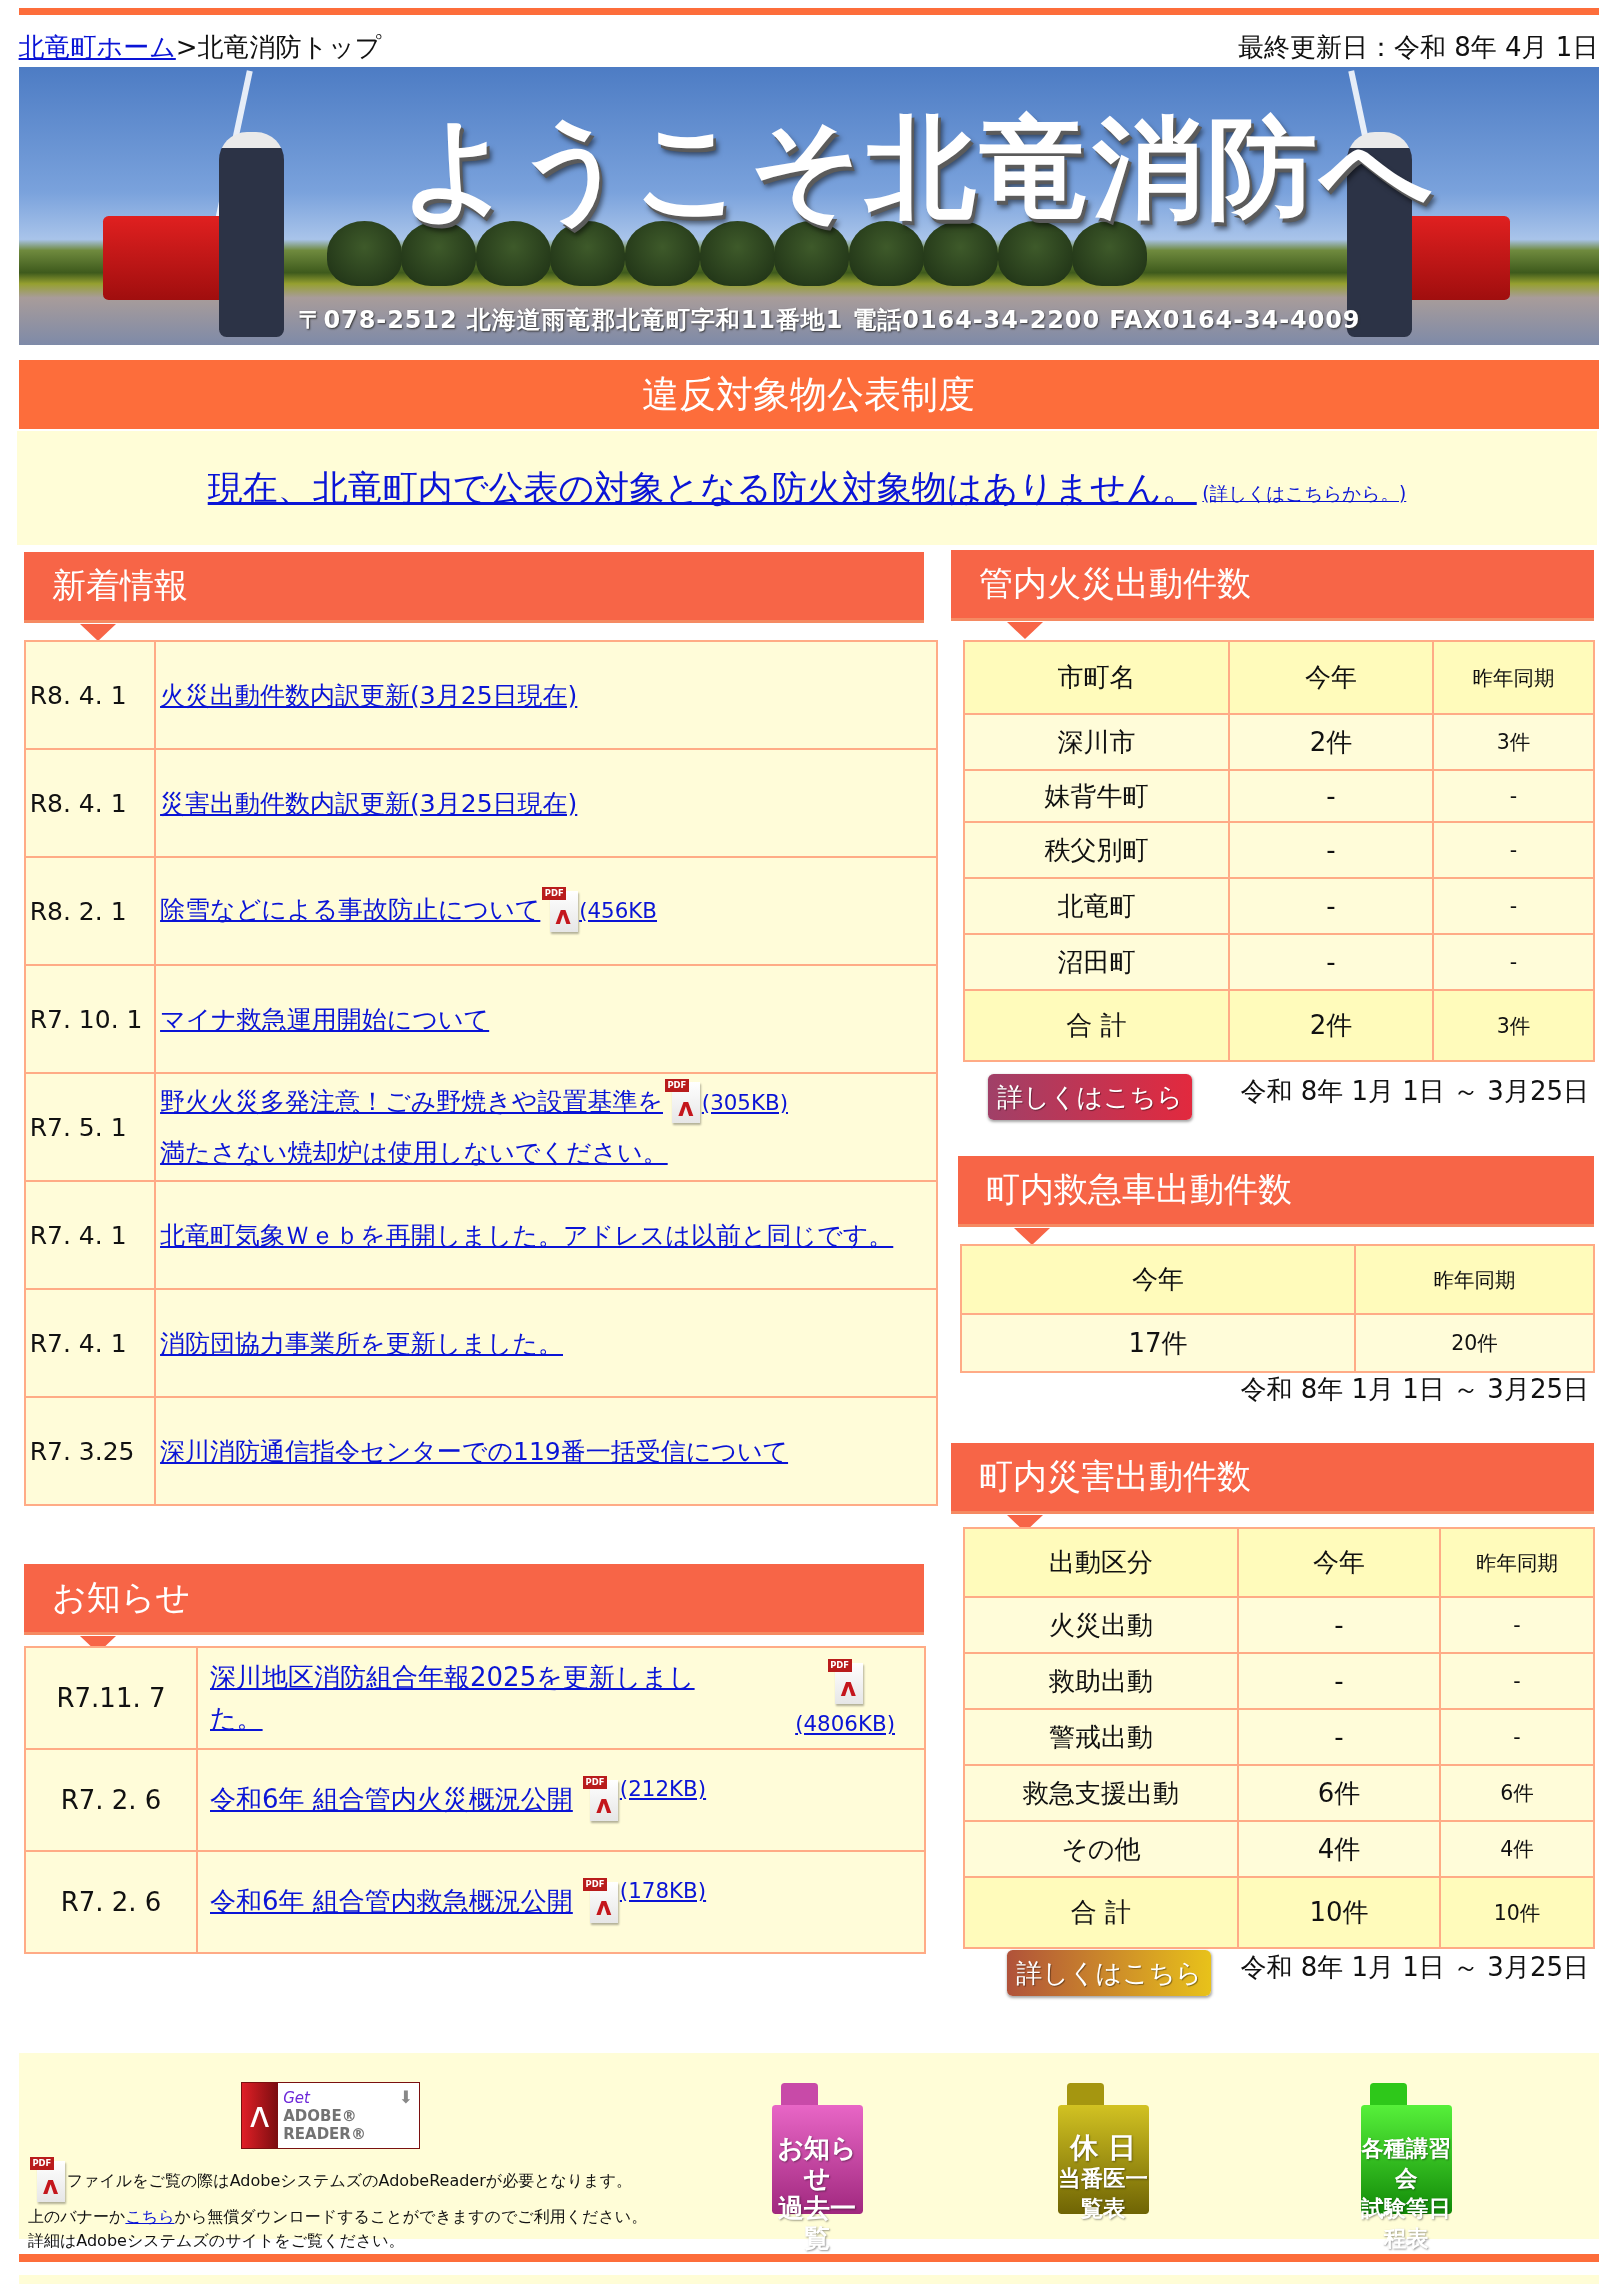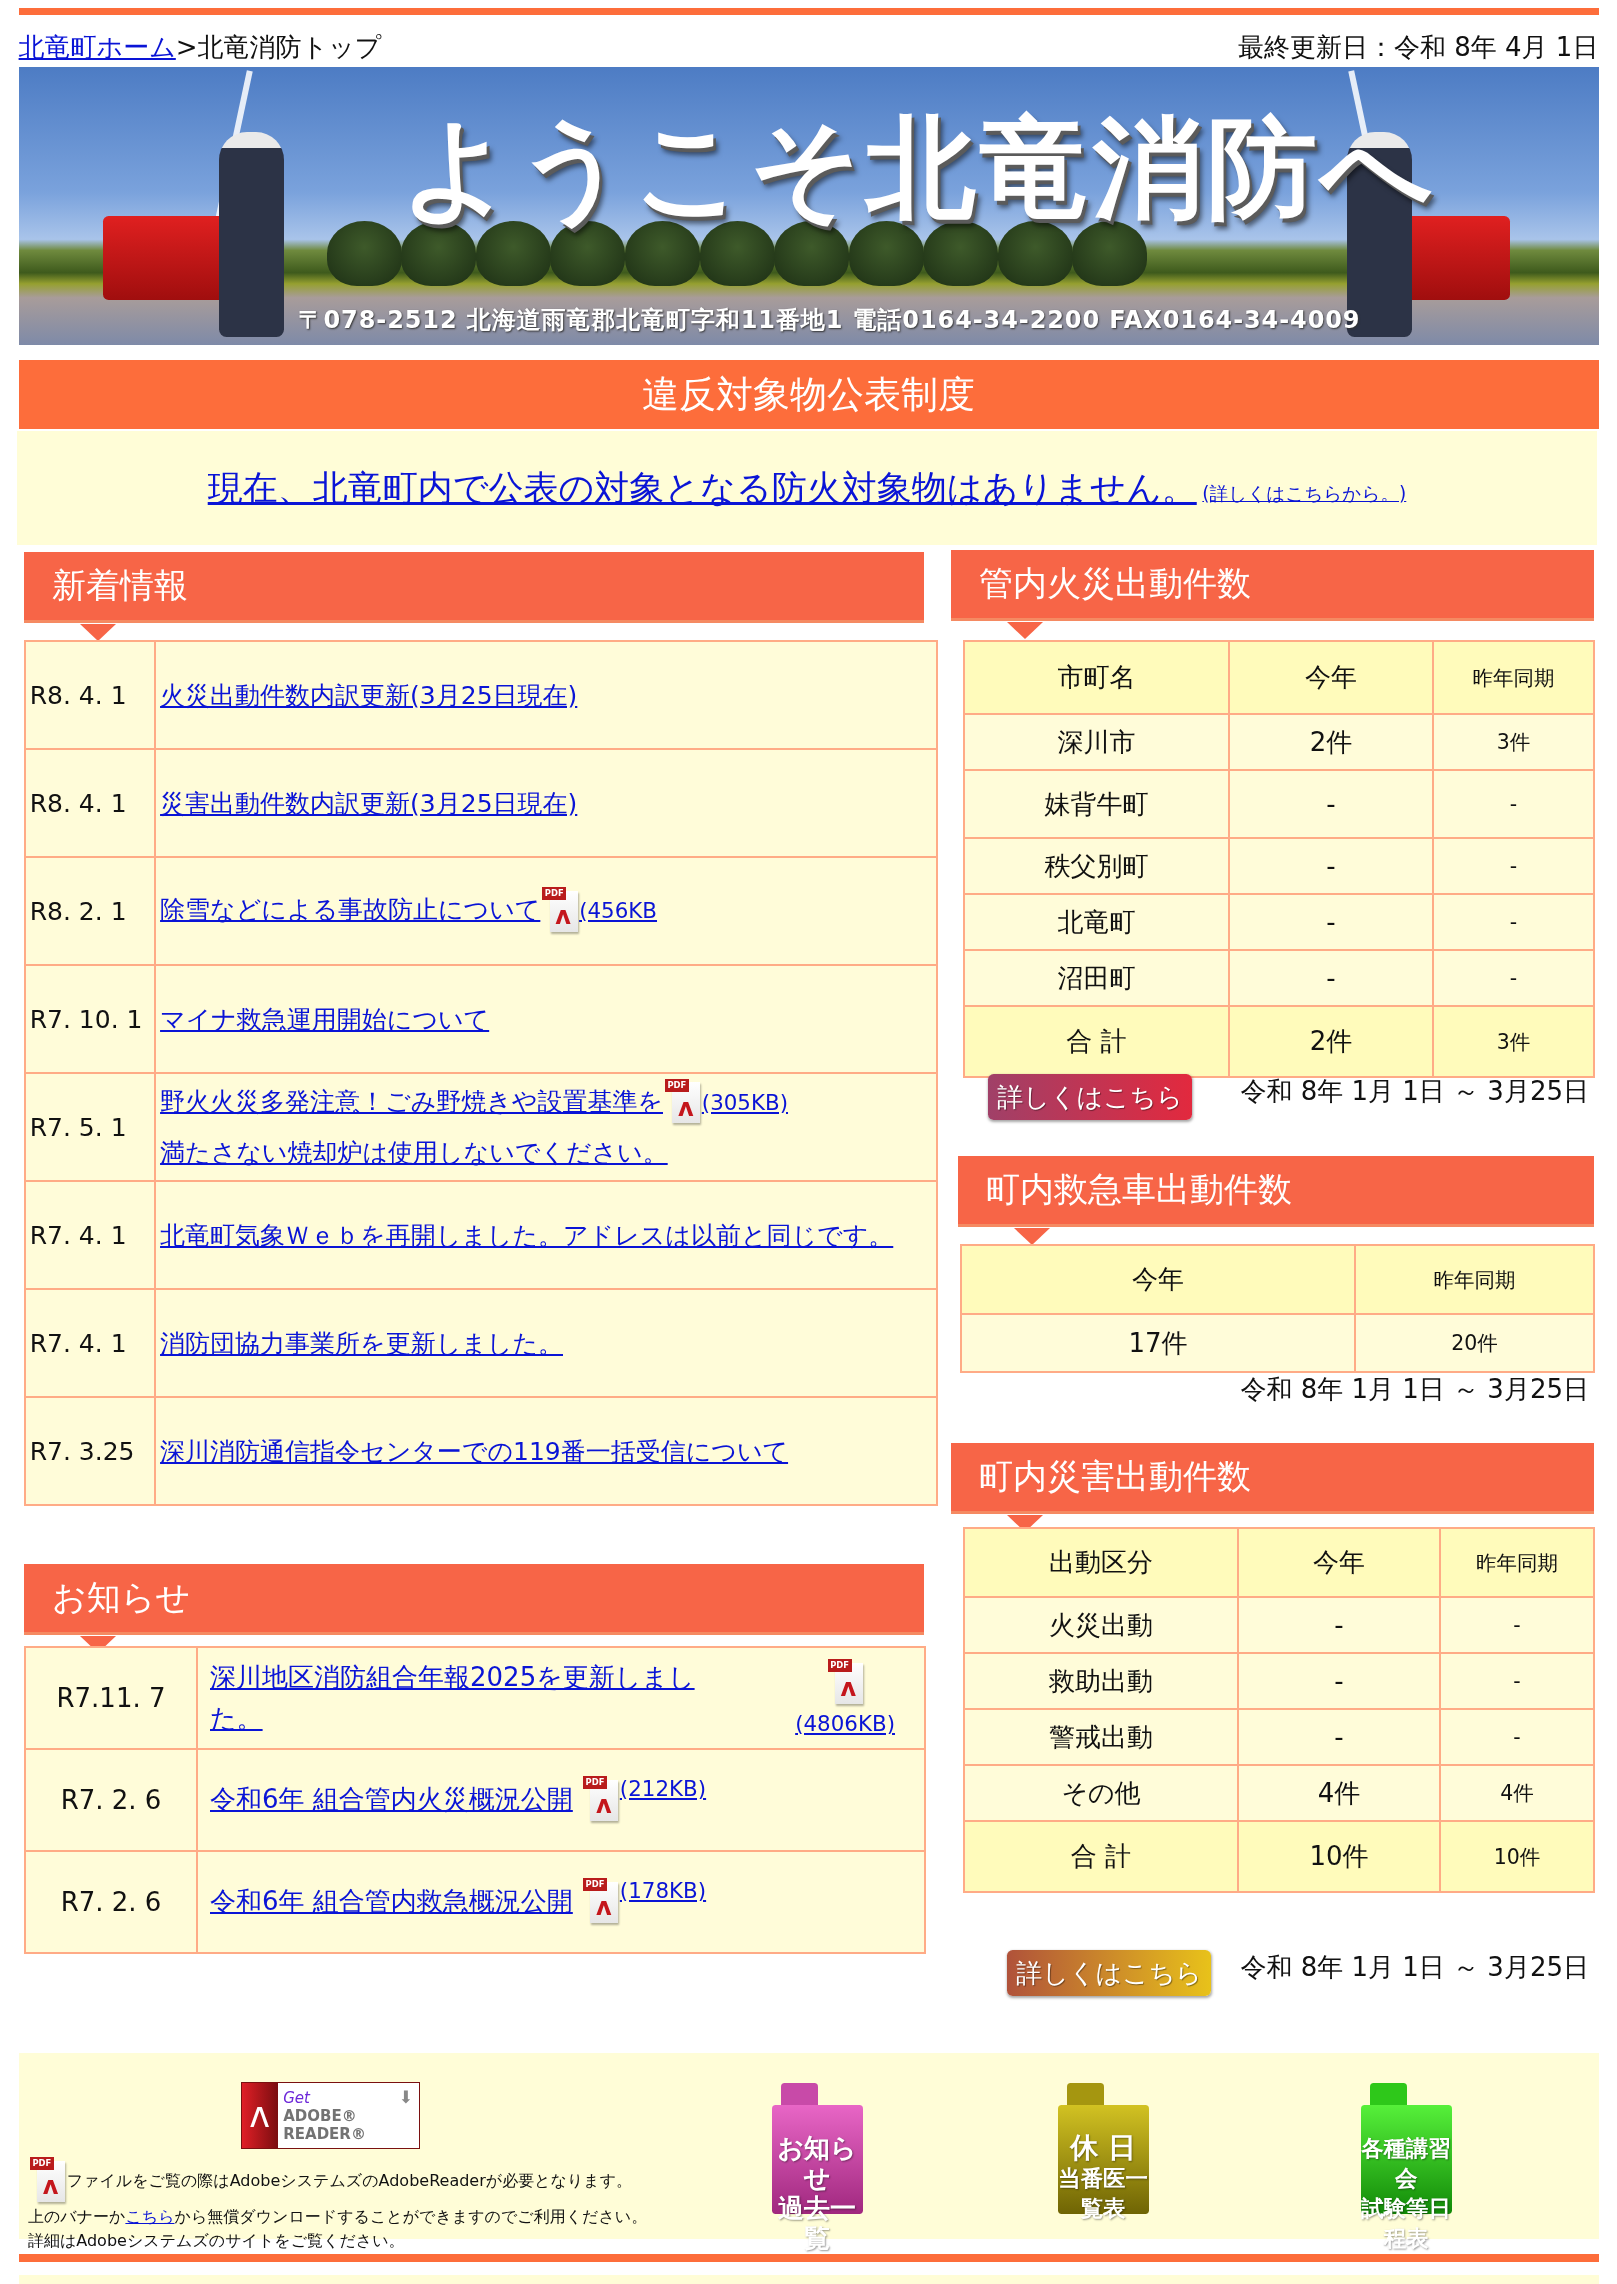--- a/index.html
+++ b/index.html
@@ -235,21 +235,21 @@
       <tr class="hdr" style="height:73px;">
     <td style="width:261px;">市町名</td>
     <td style="width:200px;">今年</td>
     <td class="small">昨年同期</td>
   </tr>
   <tr style="height:56px;">
     <td>深川市</td>
     <td>2件</td>
     <td class="small">3件</td>
   </tr>
-  <tr style="height:68px;border-radius:9px;">
+  <tr style="height:52px;border-radius:9px;">
     <td>妹背牛町</td>
     <td>-</td>
     <td class="small">-</td>
   </tr>
   <tr style="height:56px;">
     <td>秩父別町</td>
     <td>-</td>
     <td class="small">-</td>
   </tr>
   <tr style="height:56px;">
@@ -308,20 +308,25 @@
   </tr>
   <tr style="height:56px;">
     <td>救助出動</td>
     <td>-</td>
     <td class="small">-</td>
   </tr>
   <tr style="height:56px;">
     <td>警戒出動</td>
     <td>-</td>
     <td class="small">-</td>
+  </tr>
+  <tr style="height:56px;">
+    <td>救急支援出動</td>
+    <td>6件</td>
+    <td class="small">6件</td>
   </tr>
   <tr style="height:56px;">
     <td>その他</td>
     <td>4件</td>
     <td class="small">4件</td>
   </tr>
   <tr class="sum" style="height:71px;">
     <td>合 計</td>
     <td>10件</td>
     <td class="small">10件</td>

